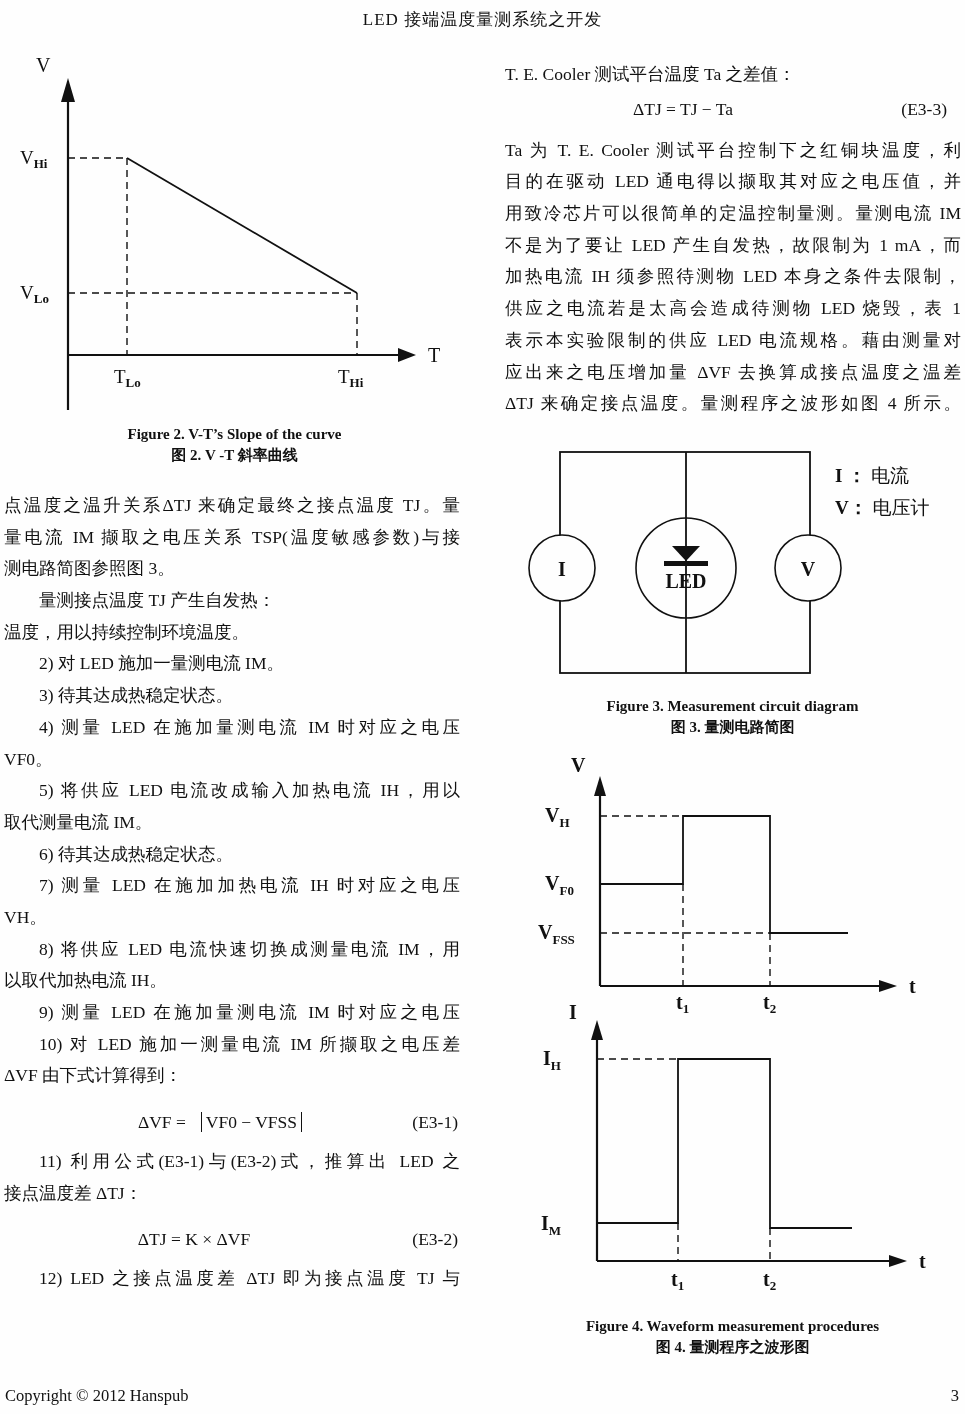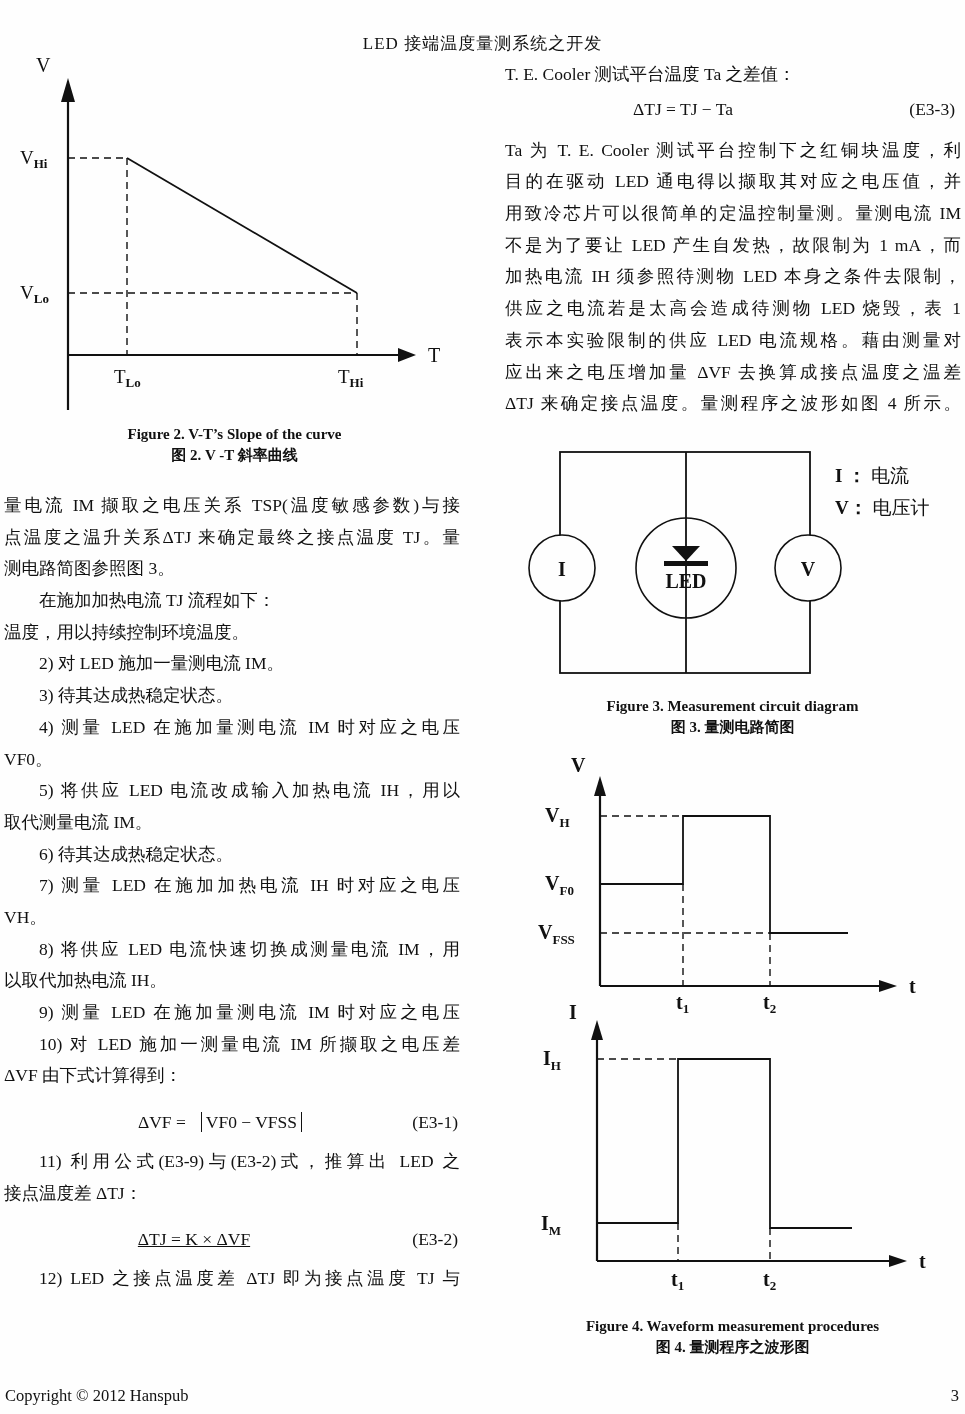--- a/index.html
+++ b/index.html
@@ -1,30 +1,30 @@
 <!DOCTYPE html>
 <html><head>
 <meta charset="utf-8">
 <style>
   html,body{margin:0;padding:0;background:#ffffff;}
   .page{position:relative;width:965px;height:1414px;background:#fefefe;overflow:hidden;
         font-family:"Liberation Serif","DejaVu Serif",serif;color:#111;}
   .title{position:absolute;top:8px;left:0;width:965px;text-align:center;
-         font-size:17px;letter-spacing:1px;margin-top:24px;}
+         font-size:17px;letter-spacing:1px;}
   .col{position:absolute;width:456px;font-size:17.5px;}
   .leftcol{left:4px;top:490px;}
   .rightcol{left:505px;top:59px;}
   .ln{height:31.7px;line-height:31.7px;text-align:justify;overflow:hidden;}
   .ln.fill{text-align-last:justify;}
   .ln.indent{text-indent:35px;}
   .eq-row{position:relative;height:32px;line-height:32px;margin:14px 0 8px;text-align:center;}
-  .eq-row.tight{margin:2px 4px 10px;}
+  .eq-row.tight{margin:2px 12px 10px;}
   .eq-body{display:inline-block;position:relative;}
   .eq1 .eq-body{left:-12px;}
-  .eq2 .eq-body{left:-38px;text-decoration:underline;}
+  .eq2 .eq-body{left:-38px;}
   .eq3 .eq-body{left:-50px;}
   .bars{border-left:1.4px solid #111;border-right:1.4px solid #111;padding:0 4px;margin-left:15px;}
   .eq-label{position:absolute;right:2px;top:0;}
   .caption{position:absolute;text-align:center;font-weight:bold;font-size:15px;line-height:21px;}
   .cap2{top:424px;left:12px;width:445px;}
   .cap3{top:696px;left:505px;width:455px;}
   .cap4{top:1316px;left:505px;width:455px;}
   .figsvg{position:absolute;}
   .fig2{left:12px;top:52px;}
   .fig3{left:505px;top:445px;}
@@ -68,24 +68,24 @@
     <text class="lbl" x="8" y="247"><tspan>V</tspan><tspan class="sub" dy="4">Lo</tspan></text>
     <text class="lbl" x="102" y="331"><tspan>T</tspan><tspan class="sub" dy="4">Lo</tspan></text>
     <text class="lbl" x="326" y="331"><tspan>T</tspan><tspan class="sub" dy="4">Hi</tspan></text>
   </svg>
   <div class="caption cap2">
     <div>Figure 2. V-T’s Slope of the curve</div>
     <div>图 2.  V -T 斜率曲线</div>
   </div>
 
   <div class="col leftcol">
+    <div class="ln fill">点温度之温升关系ΔTJ 来确定最终之接点温度 TJ。量</div>
     <div class="ln fill">量电流 IM 撷取之电压关系 TSP(温度敏感参数)与接</div>
-    <div class="ln fill">点温度之温升关系ΔTJ 来确定最终之接点温度 TJ。量</div>
     <div class="ln">测电路简图参照图 3。</div>
-    <div class="ln indent">在施加加热电流 TJ 流程如下：</div>
+    <div class="ln indent">量测接点温度 TJ 产生自发热：</div>
     <div class="ln">温度，用以持续控制环境温度。</div>
     <div class="ln indent">2) 对 LED 施加一量测电流 IM。</div>
     <div class="ln indent">3) 待其达成热稳定状态。</div>
     <div class="ln indent fill">4) 测量 LED 在施加量测电流 IM 时对应之电压</div>
     <div class="ln">VF0。</div>
     <div class="ln indent fill">5) 将供应 LED 电流改成输入加热电流 IH，用以</div>
     <div class="ln">取代测量电流 IM。</div>
     <div class="ln indent">6) 待其达成热稳定状态。</div>
     <div class="ln indent fill">7) 测量 LED 在施加加热电流 IH 时对应之电压</div>
     <div class="ln">VH。</div>
@@ -93,21 +93,21 @@
     <div class="ln">以取代加热电流 IH。</div>
     <div class="ln indent fill">9) 测量 LED 在施加量测电流 IM 时对应之电压</div>
     <div class="ln indent fill">10) 对 LED 施加一测量电流 IM 所撷取之电压差</div>
     <div class="ln">ΔVF 由下式计算得到：</div>
 
     <div class="eq-row eq1">
       <span class="eq-body"><span>ΔVF =</span><span class="bars">VF0 − VFSS</span></span>
       <span class="eq-label">(E3-1)</span>
     </div>
 
-    <div class="ln indent fill">11) 利用公式(E3-9)与(E3-2)式，推算出 LED 之</div>
+    <div class="ln indent fill">11) 利用公式(E3-1)与(E3-2)式，推算出 LED 之</div>
     <div class="ln">接点温度差 ΔTJ：</div>
 
     <div class="eq-row eq2">
       <span class="eq-body">ΔTJ = K × ΔVF</span>
       <span class="eq-label">(E3-2)</span>
     </div>
 
     <div class="ln indent fill">12) LED 之接点温度差 ΔTJ 即为接点温度 TJ 与</div>
   </div>
 

